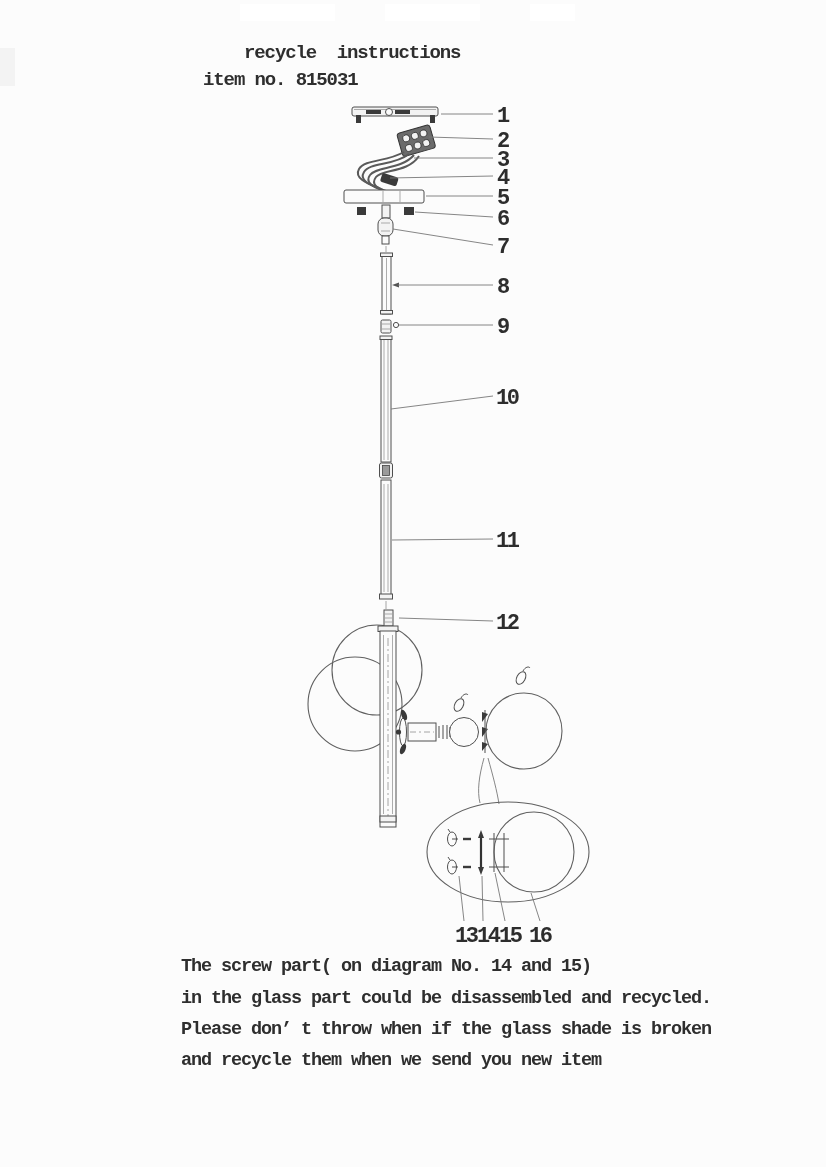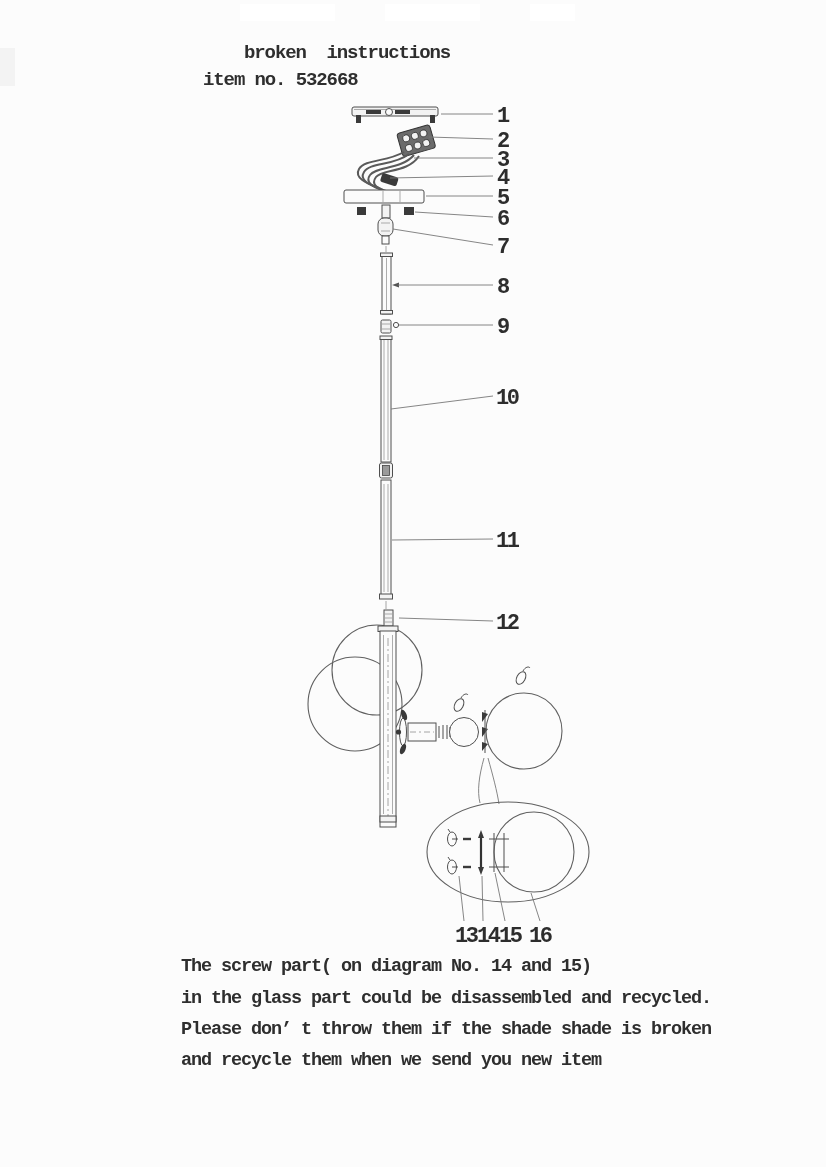--- a/index.html
+++ b/index.html
@@ -37,22 +37,22 @@
   .cl{fill:none;stroke:#909090;stroke-width:0.8;stroke-dasharray:8 3 2 3;}
 </style>
 </head>
 <body>
 
 <div class="abs artifact" style="left:240px;top:4px;width:95px;height:17px;"></div>
 <div class="abs artifact" style="left:385px;top:4px;width:95px;height:17px;"></div>
 <div class="abs artifact" style="left:530px;top:4px;width:45px;height:17px;"></div>
 <div class="abs artifact-dark" style="left:0;top:48px;width:15px;height:38px;"></div>
 
-<div id="title" class="abs typ">broken  instructions</div>
-<div id="itemno" class="abs typ">item no. 532668</div>
+<div id="title" class="abs typ">recycle  instructions</div>
+<div id="itemno" class="abs typ">item no. 815031</div>
 
 <svg id="diagram" width="826" height="1167" viewBox="0 0 826 1167">
 
   <g>
     <rect x="352" y="107" width="86" height="9" rx="2" class="lightfill"></rect>
     <line x1="354" y1="109.5" x2="436" y2="109.5" class="thin"></line>
     <rect x="366" y="110" width="15" height="4" class="dark"></rect>
     <rect x="395" y="110" width="15" height="4" class="dark"></rect>
     <circle cx="389" cy="112" r="3.5" class="whitefill"></circle>
     <rect x="356" y="115" width="5" height="8" class="dark"></rect>
@@ -253,14 +253,14 @@
   <text x="496" y="547" class="plabel">11</text>
   <text x="496" y="629" class="plabel">12</text>
   <text x="455" y="942" class="plabel">13</text>
   <text x="477" y="942" class="plabel">14</text>
   <text x="499" y="942" class="plabel">15</text>
   <text x="529" y="942" class="plabel">16</text>
 </svg>
 
 <div id="fl0" class="abs typ footer-line">The screw part( on diagram No. 14 and 15)</div>
 <div id="fl1" class="abs typ footer-line">in the glass part could be disassembled and recycled.</div>
-<div id="fl2" class="abs typ footer-line">Please don’ t throw them if the shade shade is broken</div>
+<div id="fl2" class="abs typ footer-line">Please don’ t throw when if the glass shade is broken</div>
 <div id="fl3" class="abs typ footer-line">and recycle them when we send you new item</div>
 
 </body></html>

